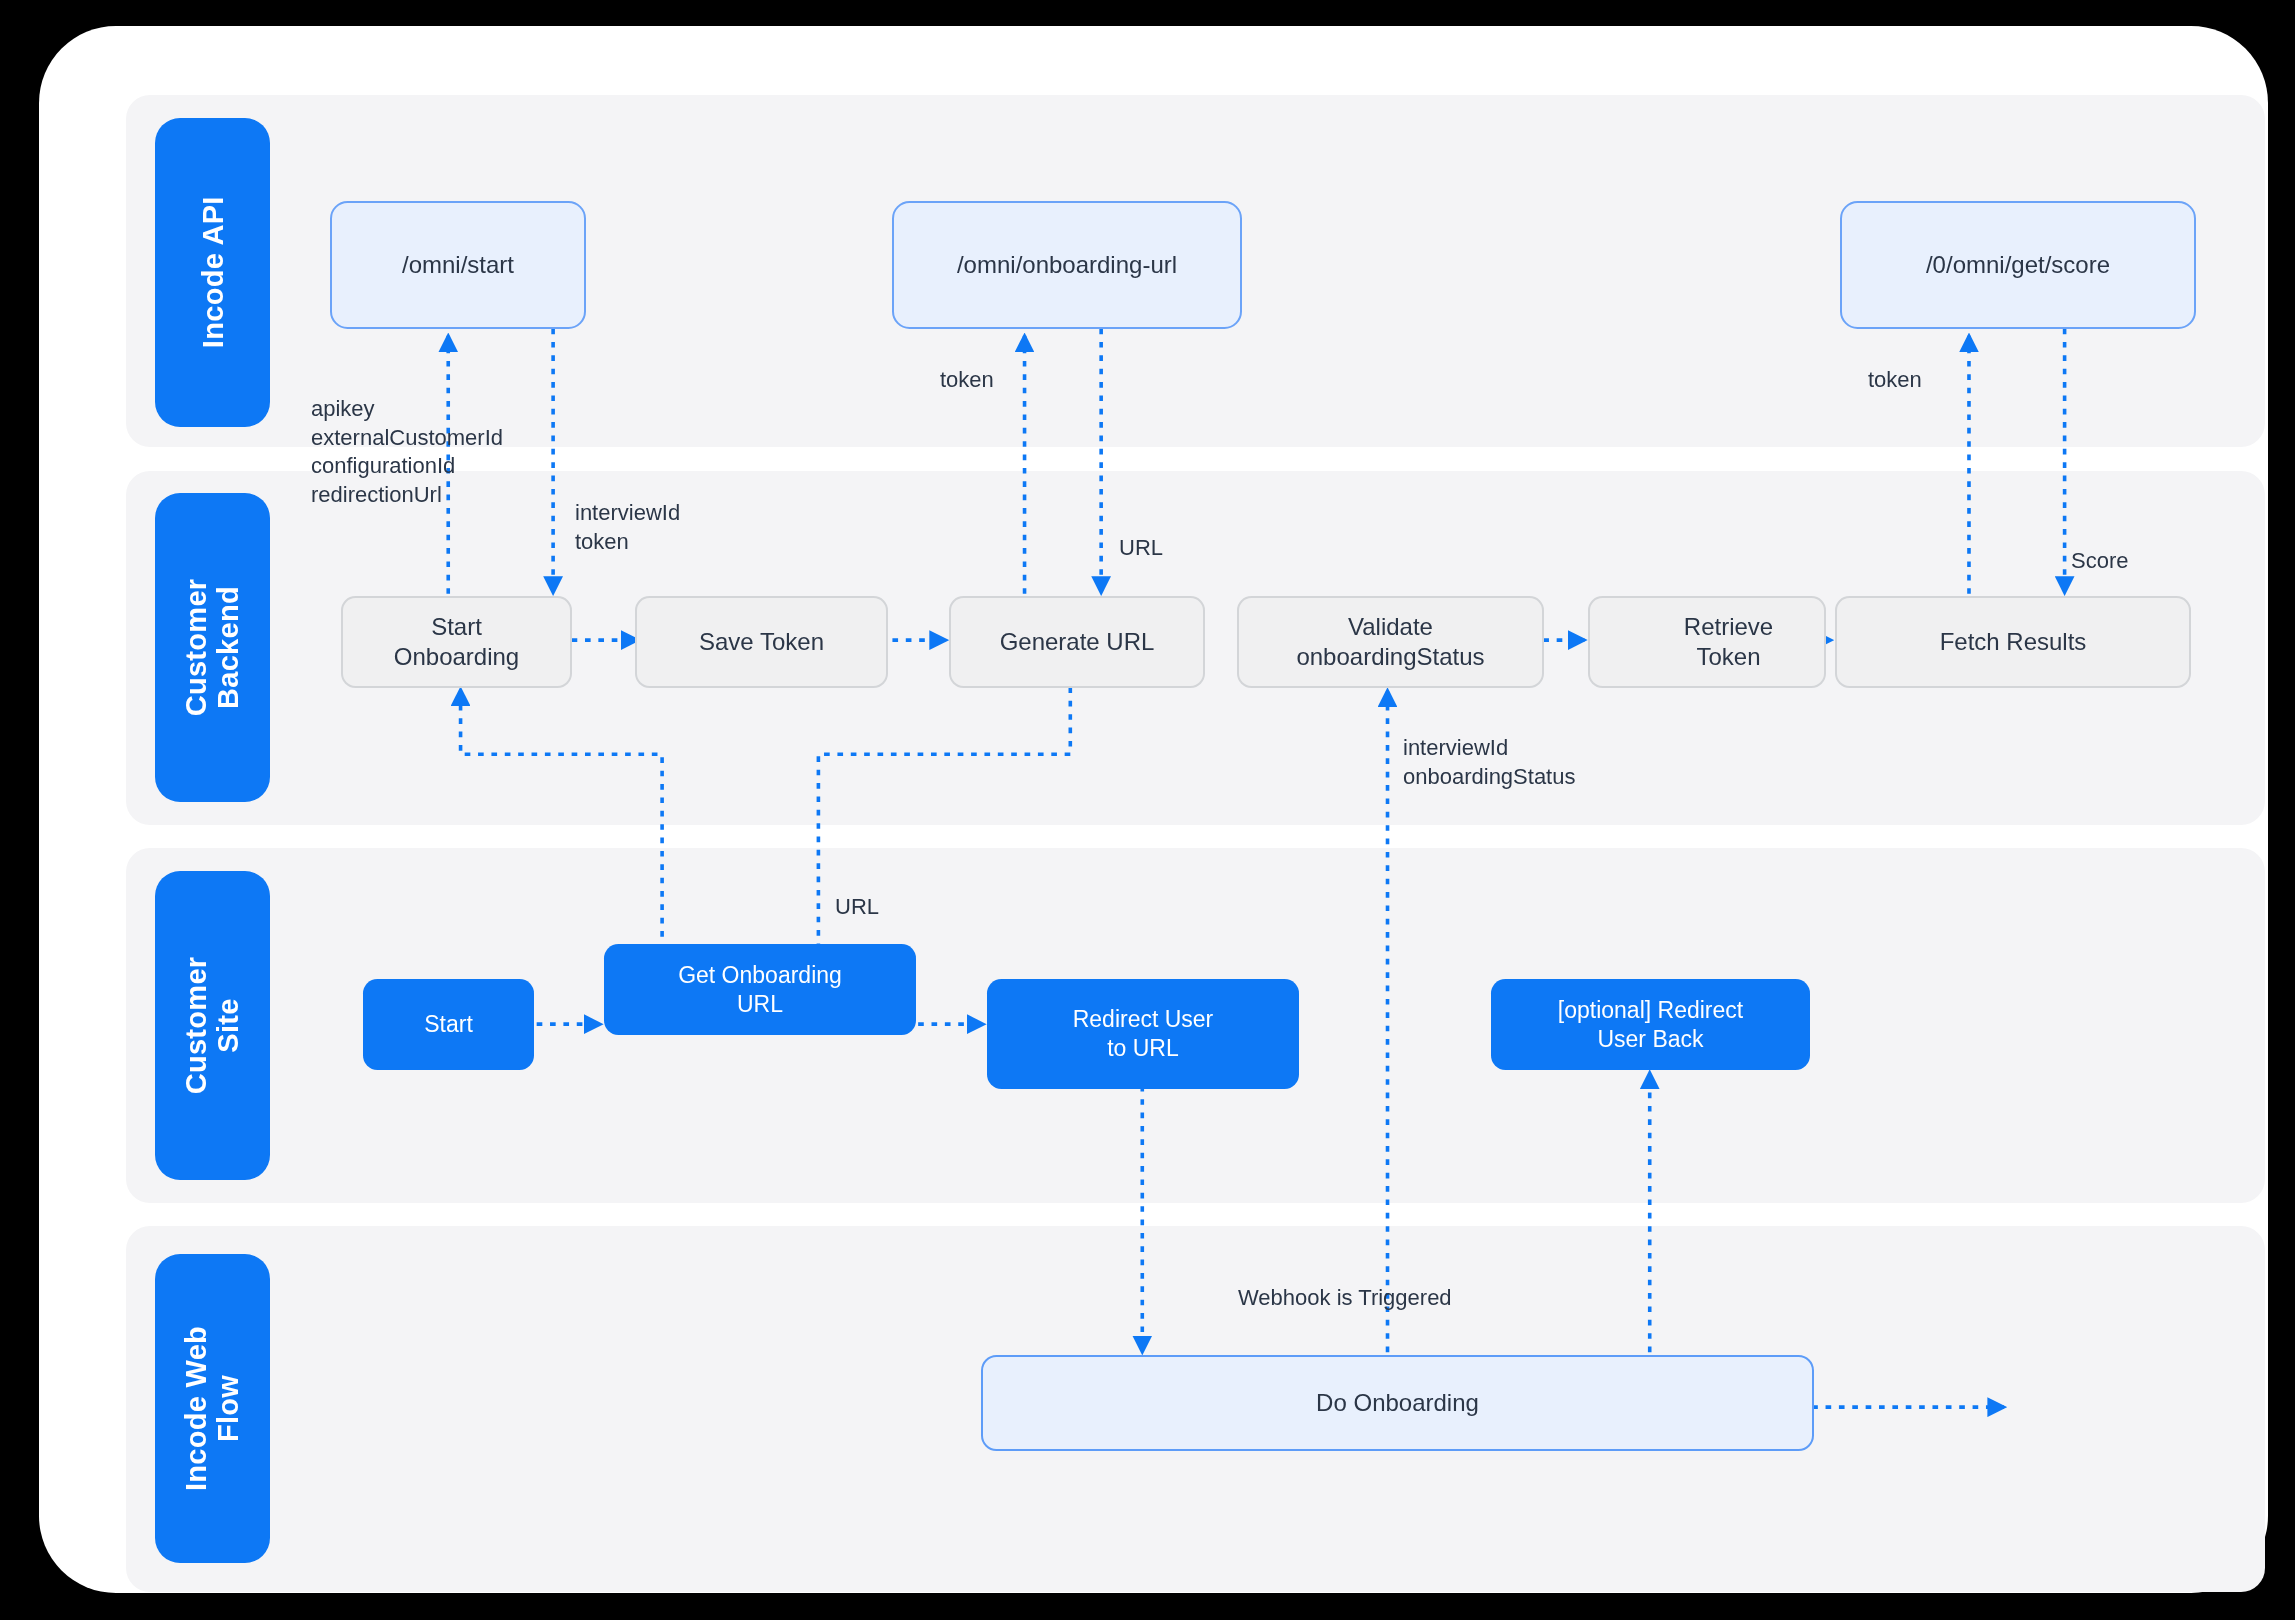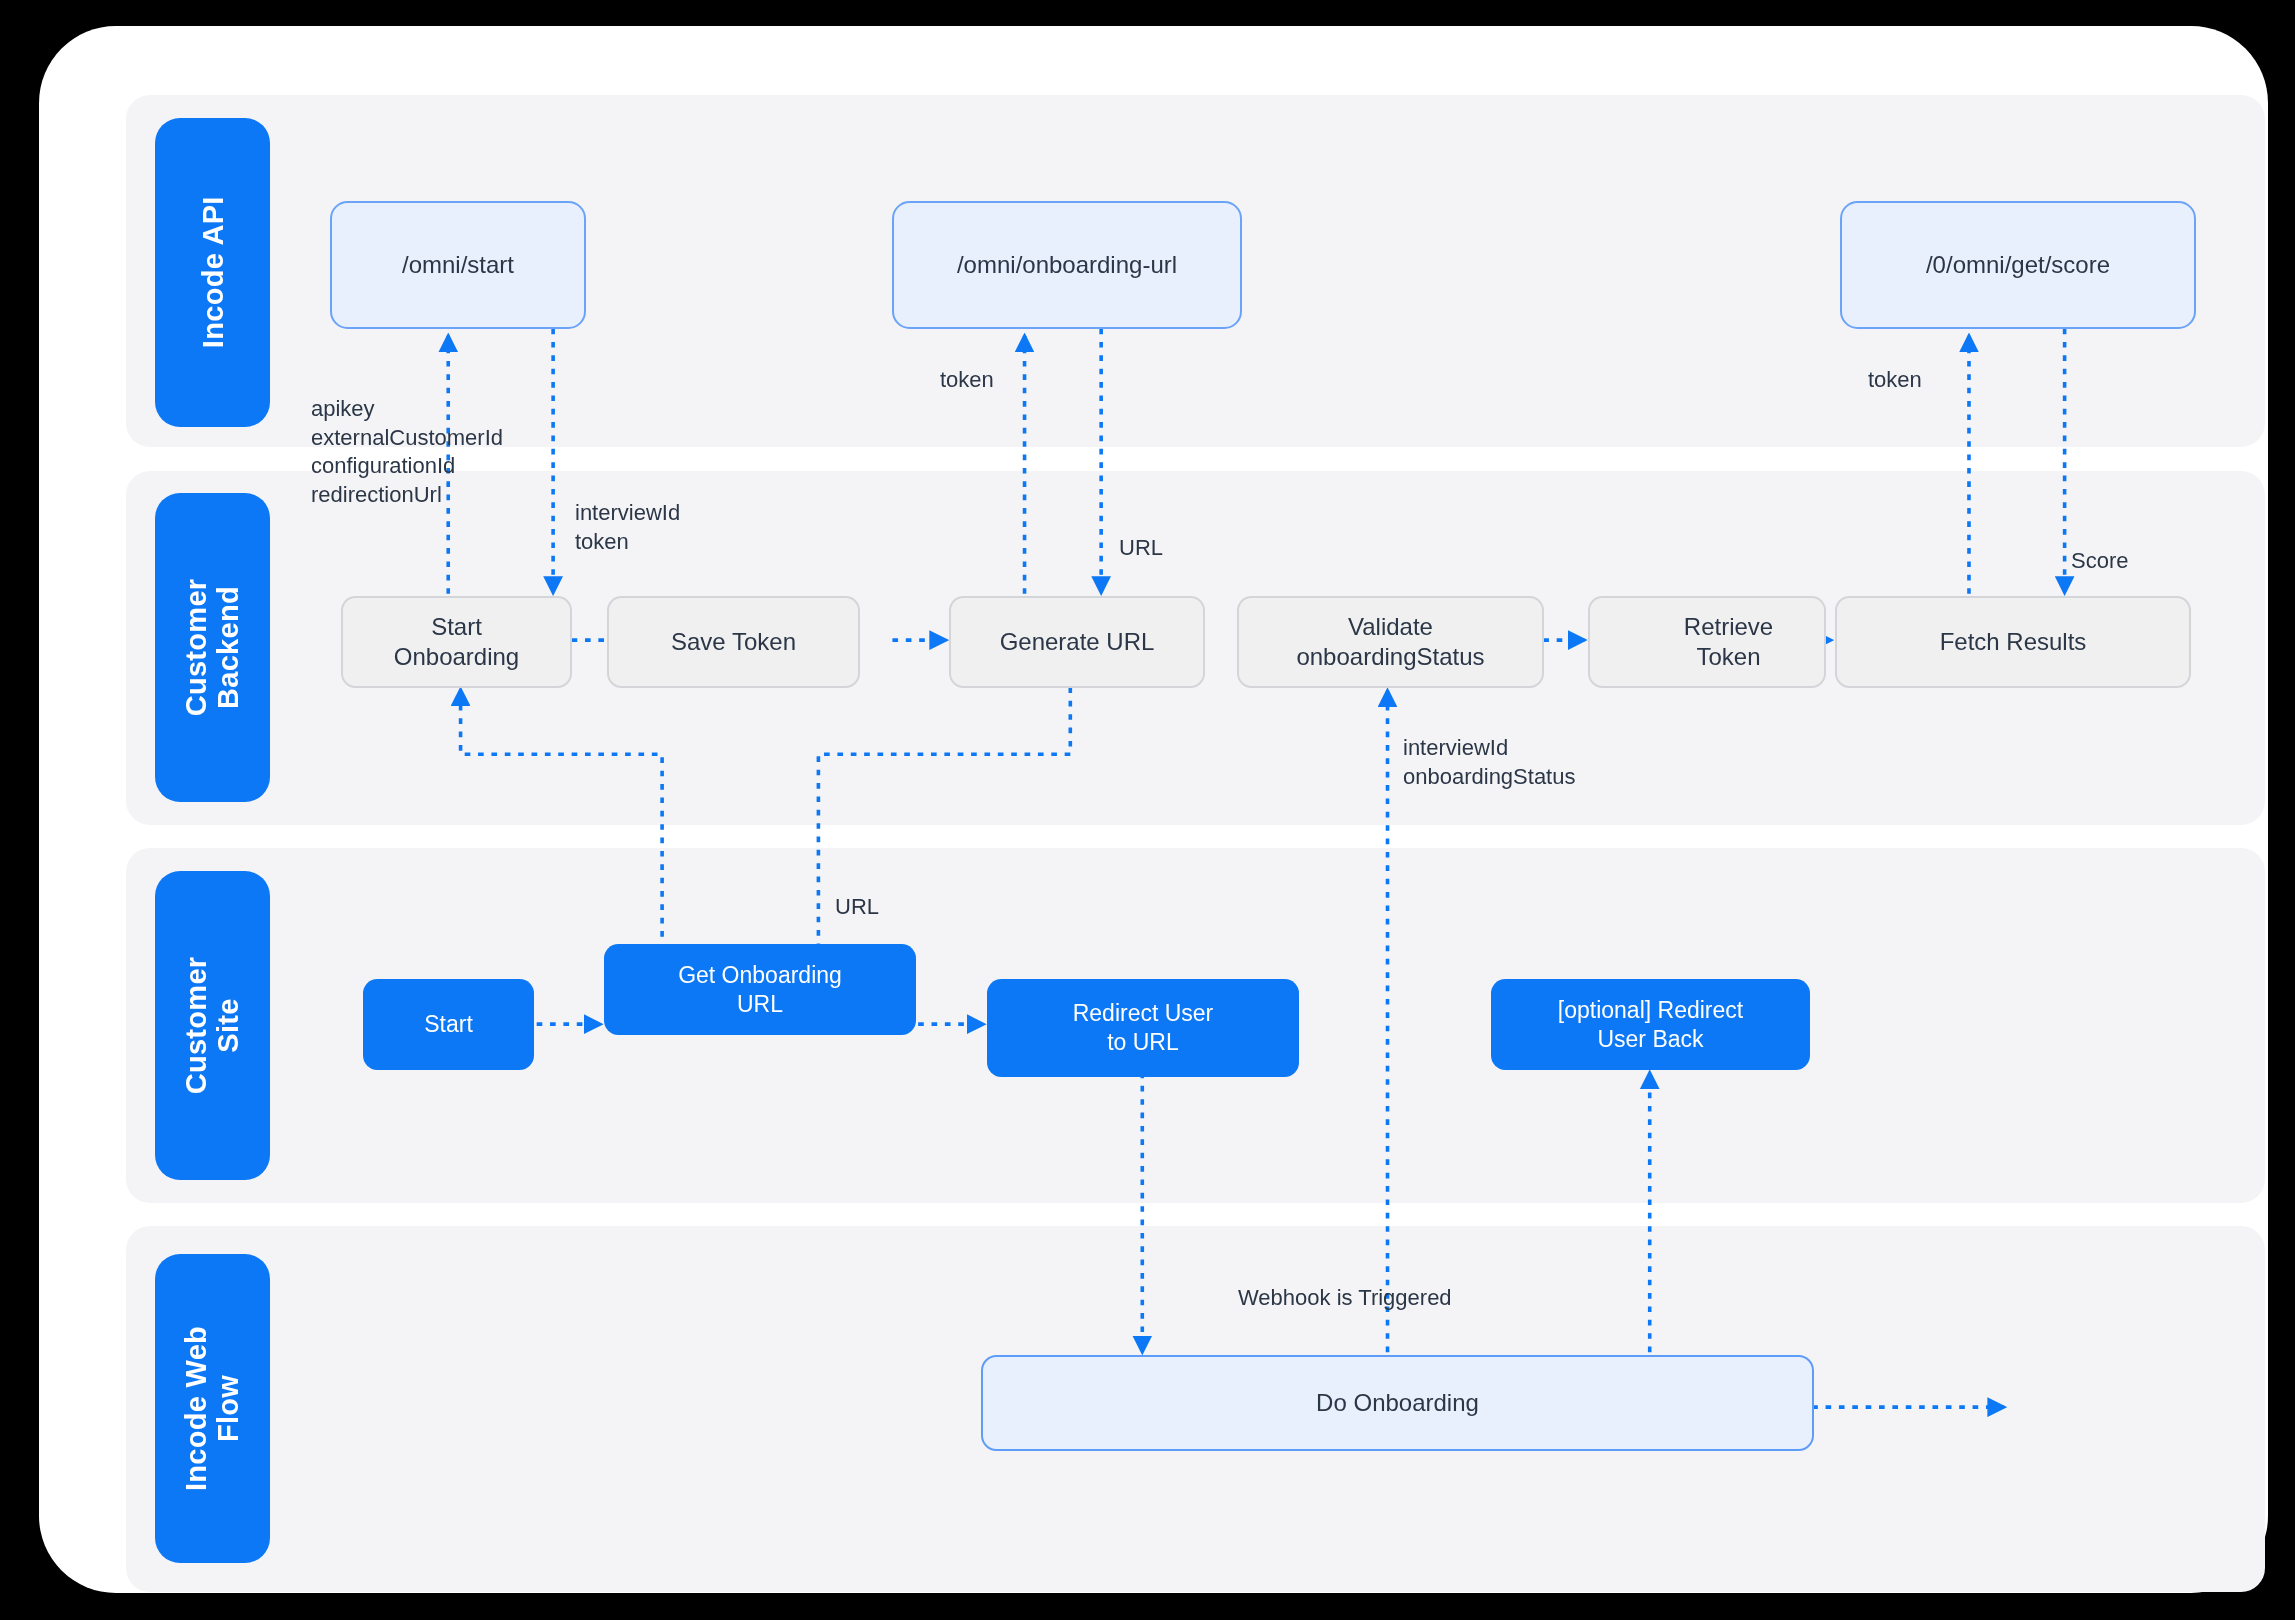--- a/index.html
+++ b/index.html
@@ -74,32 +74,32 @@
       <path class="conn" marker-end="url(#arrow)" d="M 3133 2579 L 3133 2035"></path>
       <path class="conn" marker-end="url(#arrow)" d="M 3449 2686 L 3822 2686"></path>
     </svg>
 
     <div class="node endpoint" style="left:853px;top:175px;width:346px;height:124px;">/omni/onboarding-url</div>
     <div class="node endpoint" style="left:291px;top:175px;width:252px;height:124px;">/omni/start</div>
     <div class="node endpoint" style="left:1801px;top:175px;width:352px;height:124px;">/0/omni/get/score</div>
 
     <div class="node step" style="left:302px;top:570px;width:227px;height:88px;">Start
 Onboarding</div>
-    <div class="node step" style="left:568px;top:570px;width:249px;height:88px;text-align:center;">Save Token</div>
+    <div class="node step" style="left:596px;top:570px;width:249px;height:88px;text-align:center;">Save Token</div>
     <div class="node step" style="left:910px;top:570px;width:252px;height:88px;">Generate URL</div>
     <div class="node step" style="left:1198px;top:570px;width:303px;height:88px;">Validate
 onboardingStatus</div>
     <div class="node step" style="left:1549px;top:570px;width:191px;height:88px;padding-left:43px;">Retrieve
 Token</div>
     <div class="node step" style="left:1796px;top:570px;width:352px;height:88px;">Fetch Results</div>
 
     <div class="node primary" style="left:324px;top:953px;width:171px;height:91px;">Start</div>
     <div class="node primary" style="left:565px;top:918px;width:312px;height:91px;">Get Onboarding
 URL</div>
-    <div class="node primary" style="left:948px;top:953px;width:312px;height:98px;">Redirect User
+    <div class="node primary" style="left:948px;top:953px;width:312px;height:110px;">Redirect User
 to URL</div>
     <div class="node primary" style="left:1452px;top:953px;width:319px;height:91px;">[optional] Redirect
 User Back</div>
 
     <div class="node flow" style="left:942px;top:1329px;width:829px;height:92px;">Do Onboarding</div>
 
     <div class="edge-label" style="left:272px;top:369px;">apikey
 externalCustomerId
 configurationId
 redirectionUrl</div>

